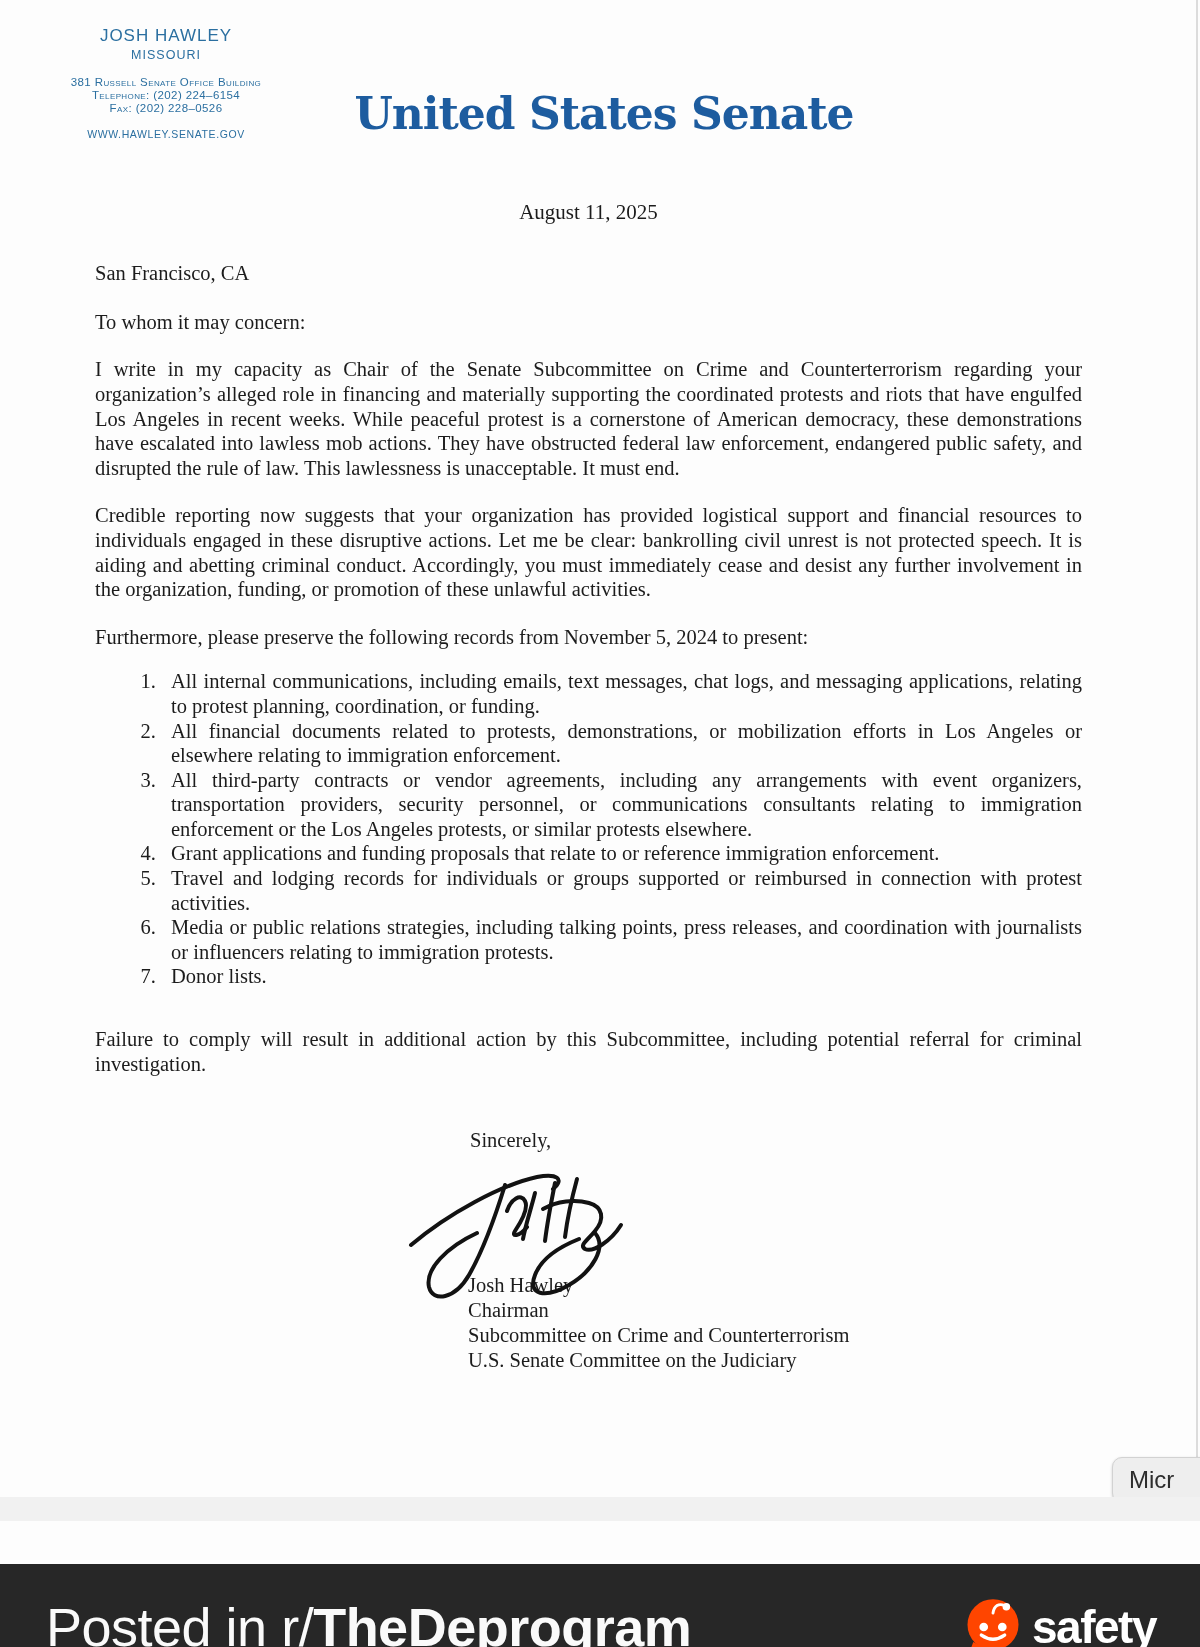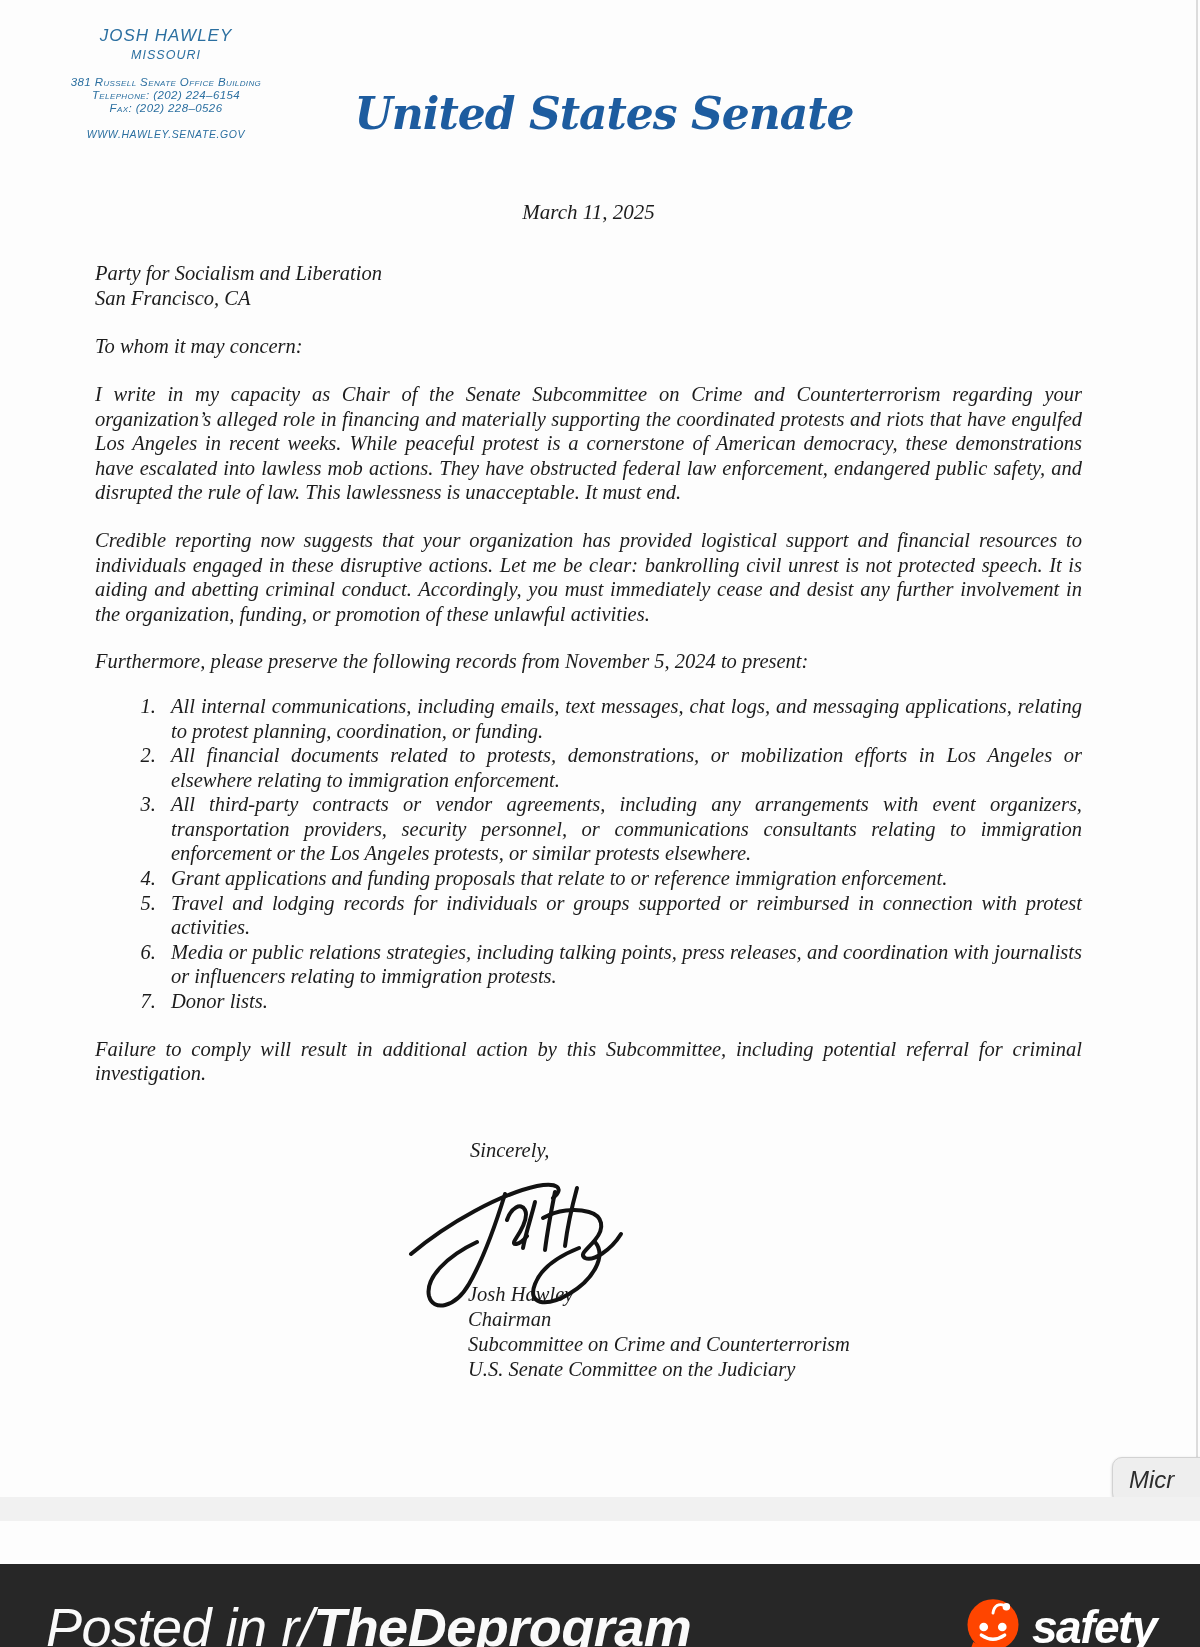--- a/index.html
+++ b/index.html
@@ -1,20 +1,20 @@
 <!DOCTYPE html>
 <html><head>
 <meta charset="utf-8">
 <style>
   * { margin:0; padding:0; box-sizing:border-box; }
   html,body { background:#ffffff; }
   .page {
     position:relative; width:1200px; height:1647px;
     background:#fdfdfd; overflow:hidden;
-    font-family:"Liberation Serif", serif; color:#1c1c1c;font-style:italic;
+    font-family:"Liberation Serif", serif; color:#1c1c1c;
   }
   
   .hdr-left {
     position:absolute; left:28px; top:26px; width:276px;
     text-align:center; color:#2b6fa0;
     font-family:"Liberation Sans", sans-serif;
   }
   .hdr-left .sen-name { font-size:17px; letter-spacing:1px; }
   .hdr-left .sen-state { font-size:12.5px; letter-spacing:1px; margin-top:2px; }
   .hdr-left .addr { font-size:11.5px; margin-top:14px; font-variant:small-caps; letter-spacing:.4px; }
@@ -42,21 +42,21 @@
   .edge-line { position:absolute; top:0; right:2px; width:2px; height:1497px; background:#dcdcdc; }
 
   
   .letter-body { position:absolute; left:95px; top:200px; width:987px; font-size:20.5px; line-height:1.2; }
   .date-line { text-align:center; font-size:21px; }
   .recipient { margin-top:36px; }
   .salutation { margin-top:24px; }
   .para { margin-top:23px; text-align:justify; }
   ol.records { margin-top:20px; padding-left:66px; }
   ol.records li { text-align:justify; padding-left:10px; line-height:1.2; }
-  .closing-para { margin-top:23px; text-align:justify; }
+  .closing-para { margin-top:38px; text-align:justify; }
   .valediction { margin-top:52px; margin-left:375px; }
   .sig-wrap { margin-left:310px; margin-top:2px; height:118px; position:relative; }
   .sig-wrap svg { position:absolute; left:0; top:-6px; }
   .sig-block { margin-left:373px; margin-top:0; line-height:1.22; }
 
   
   .partial-button {
     position:absolute; top:1457px; right:-16px; width:104px; height:46px;
     background:#eeeeee; border:1px solid #d2d2d2; border-radius:10px;
     box-shadow:0 1px 3px rgba(0,0,0,.18);
@@ -89,24 +89,23 @@
   </div>
 
   <div class="masthead">
     <div class="title">United States Senate</div>
   </div>
 
 
   <div class="edge-line"></div>
 
   <div class="letter-body">
-    <div class="date-line">March 11, 2025</div>
+    <div class="date-line">August 11, 2025</div>
 
     <div class="recipient">
-      <div>Party for Socialism and Liberation</div>
       <div>San Francisco, CA</div>
     </div>
 
     <div class="salutation">To whom it may concern:</div>
 
     <p class="para">I write in my capacity as Chair of the Senate Subcommittee on Crime and Counterterrorism regarding your organization’s alleged role in financing and materially supporting the coordinated protests and riots that have engulfed Los Angeles in recent weeks. While peaceful protest is a cornerstone of American democracy, these demonstrations have escalated into lawless mob actions. They have obstructed federal law enforcement, endangered public safety, and disrupted the rule of law. This lawlessness is unacceptable. It must end.</p>
     <p class="para">Credible reporting now suggests that your organization has provided logistical support and financial resources to individuals engaged in these disruptive actions. Let me be clear: bankrolling civil unrest is not protected speech. It is aiding and abetting criminal conduct. Accordingly, you must immediately cease and desist any further involvement in the organization, funding, or promotion of these unlawful activities.</p>
     <p class="para">Furthermore, please preserve the following records from November 5, 2024 to present:</p>
 
     <ol class="records">

